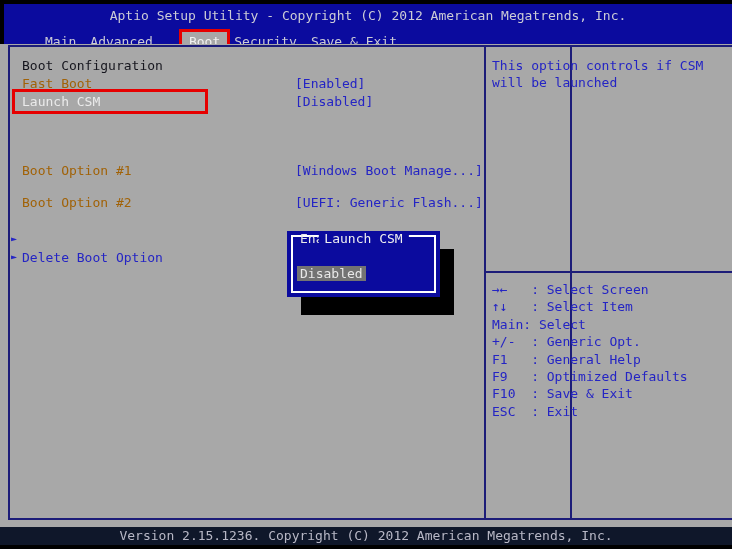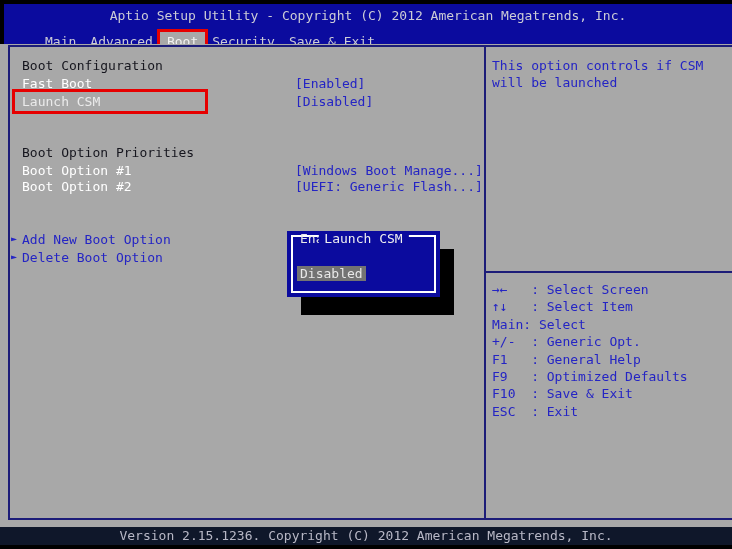--- a/index.html
+++ b/index.html
@@ -6,29 +6,29 @@
   #screen{
     position:relative;width:732px;height:549px;background:#000;
     font-family:"DejaVu Sans Mono",monospace;font-size:13px;overflow:hidden;
     cursor:default;
   }
   
   .topbar{position:absolute;left:4px;top:4px;right:0;height:48px;background:#0b0b9e;}
   .app-title{position:absolute;top:4px;left:0;right:0;text-align:center;color:#ccccd6;white-space:pre;}
   .menubar{position:absolute;left:34px;bottom:1px;height:19px;display:flex;}
   .menu-item{padding:1px 7px;color:#ccccd6;line-height:17px;white-space:pre;}
-  .menu-item.selected{background:#a8a8a8;color:#f2f2f2;outline:3px solid #e60000;}
+  .menu-item.selected{background:#a8a8a8;color:#f2f2f2;outline:3px solid #e60000;margin-left:22px;}
   
   .body-gray{position:absolute;left:0;top:44px;width:732px;height:483px;background:#a8a8a8;}
   .panel{position:absolute;top:45px;height:475px;border:2px solid #1c1c78;box-sizing:border-box;}
-  .panel-left{left:8px;width:478px;}
+  .panel-left{left:8px;width:564px;}
   .panel-right{left:484px;width:294px;}
   .heading{position:absolute;left:12px;color:#16161e;white-space:pre;}
   .opt-row{position:absolute;left:0;right:2px;height:15px;}
-  .opt-label{position:absolute;left:12px;color:#ffffff;white-space:pre;}
+  .opt-label{position:absolute;left:12px;color:#a16207;white-space:pre;}
   .opt-value{position:absolute;left:285px;color:#2424c4;white-space:pre;}
   .opt-label.selected{color:#ebebeb;}
   .action-row{position:absolute;left:0;right:2px;height:15px;color:#2424c4;}
   .marker{position:absolute;left:1px;top:1px;font-size:10px;color:#2424c4;}
   .action-label{position:absolute;left:12px;white-space:pre;}
   .annotation-box{position:absolute;border:3px solid #e60000;pointer-events:none;z-index:6;}
   
   .popup{position:absolute;left:287px;top:231px;width:153px;height:66px;background:#0b0b9e;
          box-shadow:14px 18px 0 0 #000;z-index:5;}
   .popup-frame{position:absolute;inset:4px;border:2px solid #fff;}
@@ -70,35 +70,33 @@
       <span class="opt-label">Fast Boot</span>
       <span class="opt-value">[Enabled]</span>
     </div>
 
     <div class="opt-row" style="top:47px;">
       <span class="opt-label selected">Launch CSM</span>
       <span class="opt-value">[Disabled]</span>
     </div>
     <div class="annotation-box" style="left:2px;top:42px;width:190px;height:19px;"></div>
 
-    <div class="heading" style="top:98px;">Boot Option Priorities</div>
 
     <div class="opt-row" style="top:116px;">
       <span class="opt-label">Boot Option #1</span>
       <span class="opt-value">[Windows Boot Manage...]</span>
     </div>
 
-    <div class="opt-row" style="top:132px;">
+    <div class="opt-row" style="top:148px;">
       <span class="opt-label">Boot Option #2</span>
       <span class="opt-value">[UEFI: Generic Flash...]</span>
     </div>
 
     <div class="action-row" style="top:185px;">
       <span class="marker">►</span>
-      <span class="action-label">Add New Boot Option</span>
     </div>
 
     <div class="action-row" style="top:203px;">
       <span class="marker">►</span>
       <span class="action-label">Delete Boot Option</span>
     </div>
   </div>
 
   <div class="panel panel-right">
     <div class="help-text">This option controls if CSM will be launched</div>

